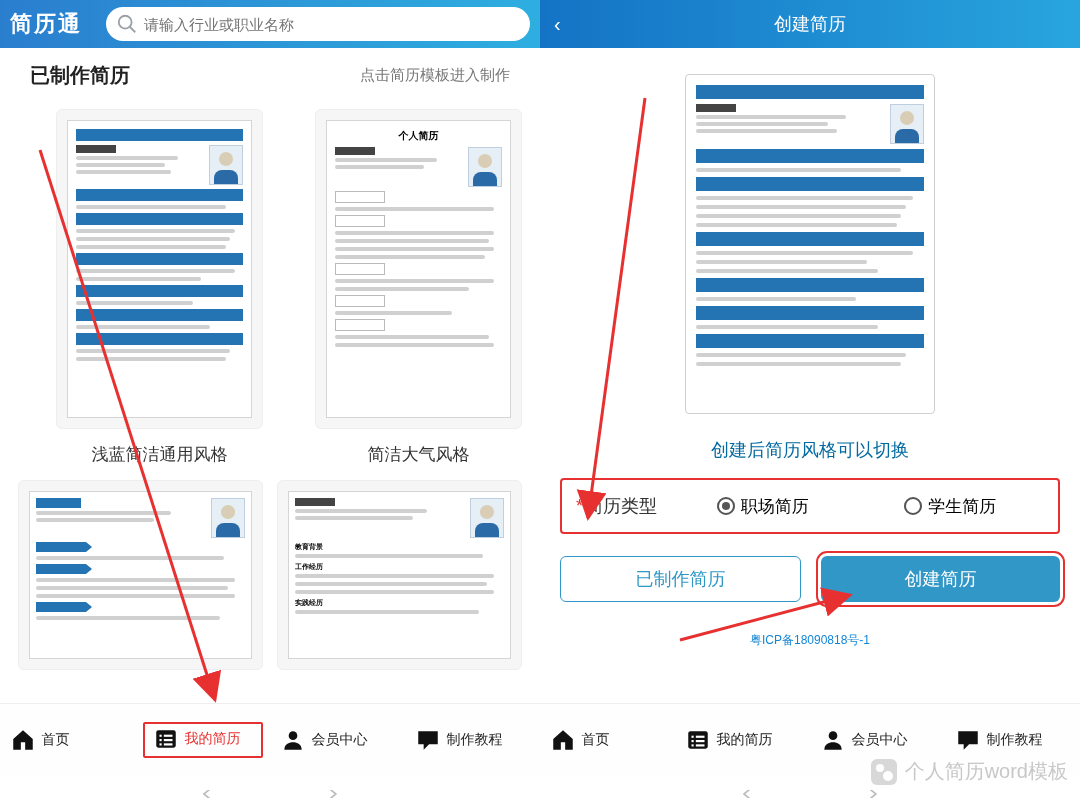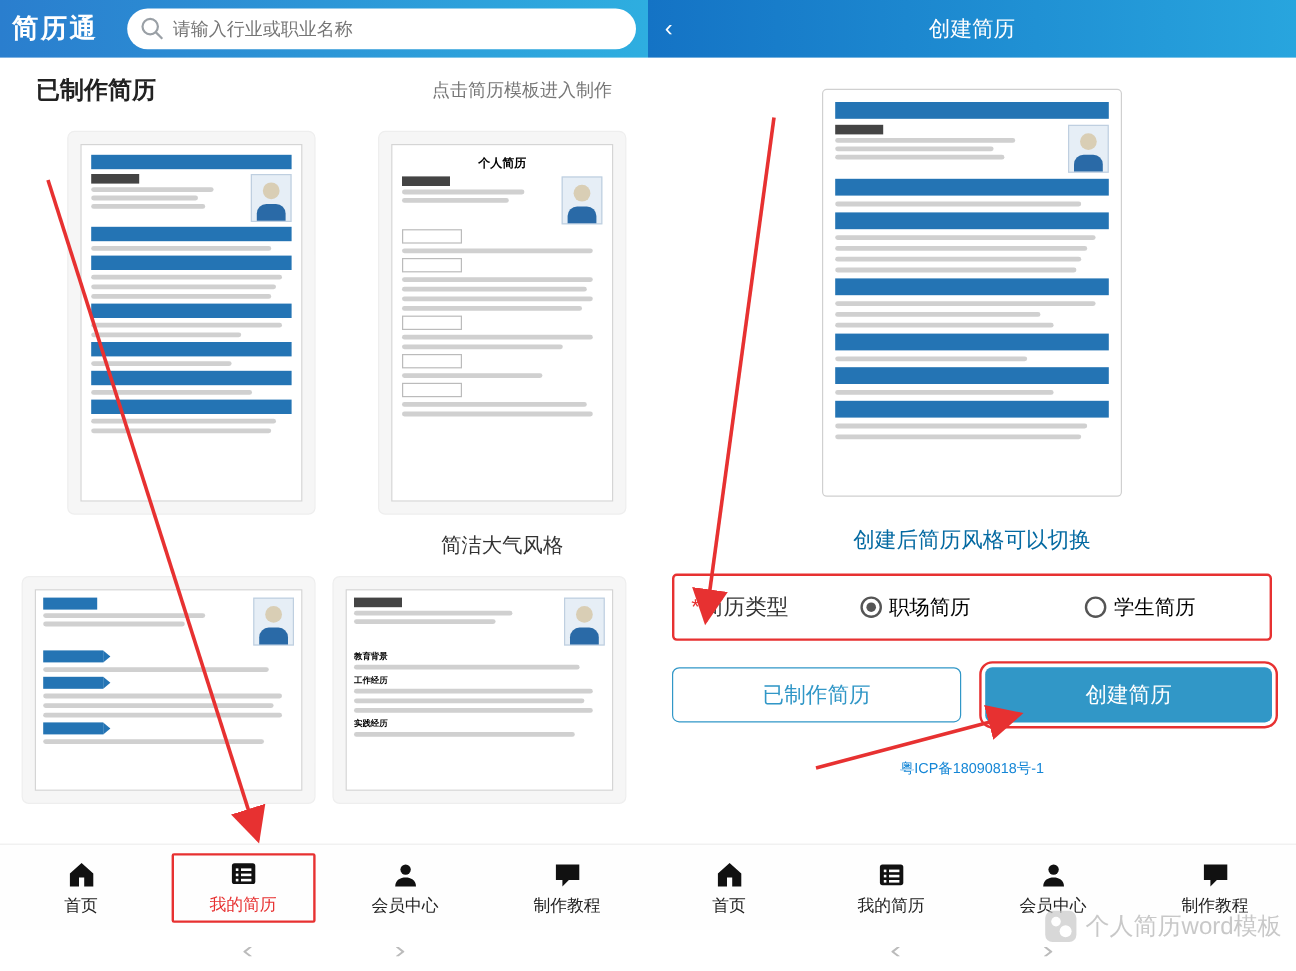--- a/index.html
+++ b/index.html
@@ -67,21 +67,21 @@
   .tpl-page2 { width:100%; height:100%; background:#fff; border:1px solid #d5d5d5; padding:6px; display:flex; flex-direction:column; gap:4px; overflow:hidden;}
   .arrow-bar { display:flex; align-items:center; }
   .arrow-bar .a { width:50px; height:10px; background:#2474b4; position:relative; }
   .arrow-bar .a::after{ content:""; position:absolute; right:-6px; top:0; width:0; height:0; border-top:5px solid transparent; border-bottom:5px solid transparent; border-left:6px solid #2474b4; }
 
   
   .tabbar {
     height:72px; border-top:1px solid #eee; background:#fefefe;
     display:flex; justify-content:space-around; align-items:center;
   }
-  .tab-item { display:flex; flex-direction:column; align-items:center; gap:4px; width:120px; }
+  .tab-item { display:flex; flex-direction:row; align-items:center; gap:4px; width:120px; }
   .tab-item svg{ width:30px; height:26px; fill:#111; }
   .tab-label { font-size:14px; color:#222; }
   .highlight-box { border:2px solid #e73131; border-radius:2px; padding:2px 6px 4px 6px; }
 
   
   .pager { height:34px; display:flex; justify-content:center; gap:120px; align-items:center; color:#bbb; font-size:20px;}
   .pager span{ transform:scaleX(1.4); }
 
   
   .right-header{
@@ -191,20 +191,21 @@
               <div class="gray-line" style="width:75%"></div>
               <div class="sec-bar blue-bar"></div>
               <div class="gray-line" style="width:70%"></div>
               <div class="sec-bar blue-bar"></div>
               <div class="gray-line" style="width:80%"></div>
               <div class="sec-bar blue-bar"></div>
               <div class="gray-line" style="width:92%"></div>
               <div class="gray-line" style="width:90%"></div>
             </div>
           </div>
+          <div class="tpl-title">浅蓝简洁通用风格</div>
         </div>
 
         <div class="tpl-card">
           <div class="tpl-thumb">
             <div class="tpl-page">
               <div style="text-align:center; font-size:10px; font-weight:700;">个人简历</div>
               <div class="tpl-head">
                 <div class="col">
                   <div class="tpl-name"></div>
                   <div class="gray-line" style="width:80%"></div>

